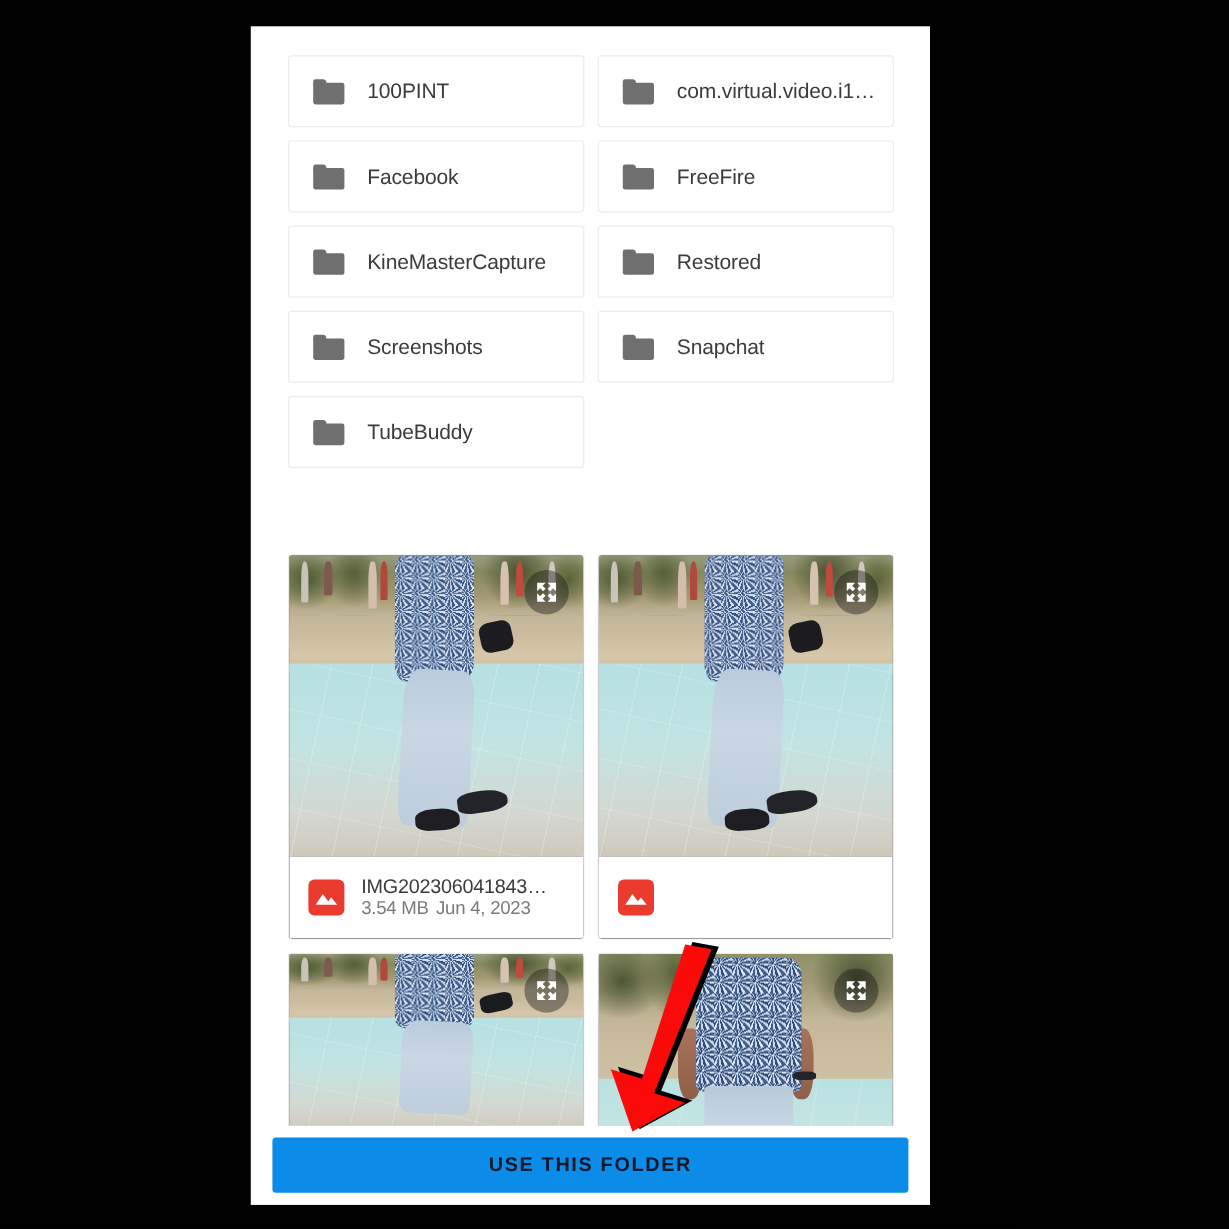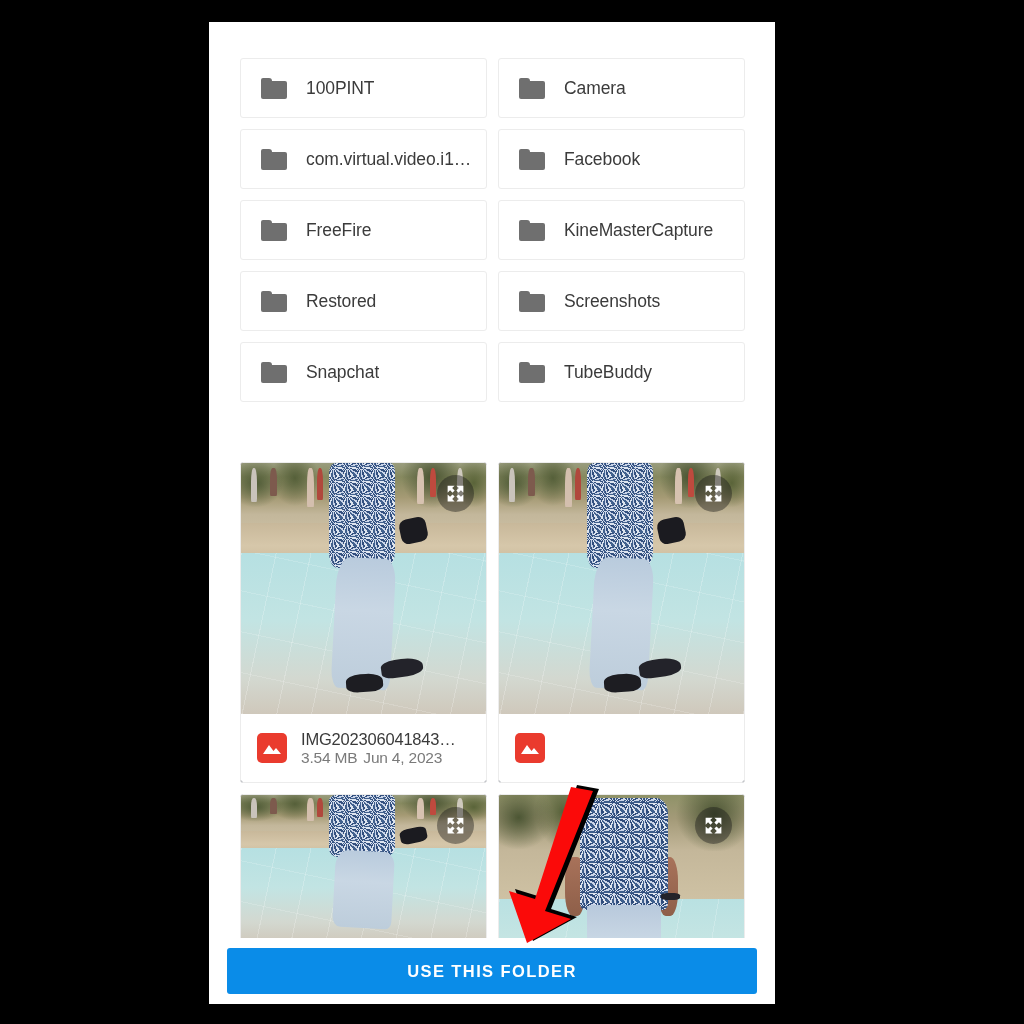--- a/index.html
+++ b/index.html
@@ -30,21 +30,21 @@
     position: absolute;
     left: 0; top: 0;
     width: 566px; height: 916px;
     overflow: hidden;
     background: #ffffff;
   }
 
   
   .folder-grid {
     position: absolute;
-    left: 31px; top: 36px;
+    left: 31px; top: 24px;
     width: 505px;
     display: grid;
     grid-template-columns: 247px 247px;
     column-gap: 11px;
     row-gap: 11px;
   }
   .folder-card {
     height: 60px;
     background: #ffffff;
     border: 1px solid #ececec;
@@ -279,21 +279,21 @@
     background: #ffffff;
     display: flex;
     align-items: center;
     justify-content: center;
   }
   #use-folder-button {
     width: 530px; height: 46px;
     background: #0a8ce8;
     border: none;
     border-radius: 3px;
-    color: #ffffff;
+    color: #0f172a;
     font-family: "Liberation Sans", sans-serif;
     font-size: 16.5px;
     font-weight: bold;
     letter-spacing: 1.4px;
     cursor: pointer;
   }
 </style>
 </head>
 <body>
 
@@ -306,27 +306,20 @@
       <div class="folder-grid">
 
         <div class="folder-card">
           <span class="folder-icon">
               <span class="tab"></span>
               <span class="body"></span>
             </span>
           <span class="folder-label">100PINT</span>
         </div>
 
-        <div class="folder-card">
-          <span class="folder-icon">
-              <span class="tab"></span>
-              <span class="body"></span>
-            </span>
-          <span class="folder-label">Camera</span>
-        </div>
 
 
         <div class="folder-card">
           <span class="folder-icon">
               <span class="tab"></span>
               <span class="body"></span>
             </span>
           <span class="folder-label">com.virtual.video.i1…</span>
         </div>
 

